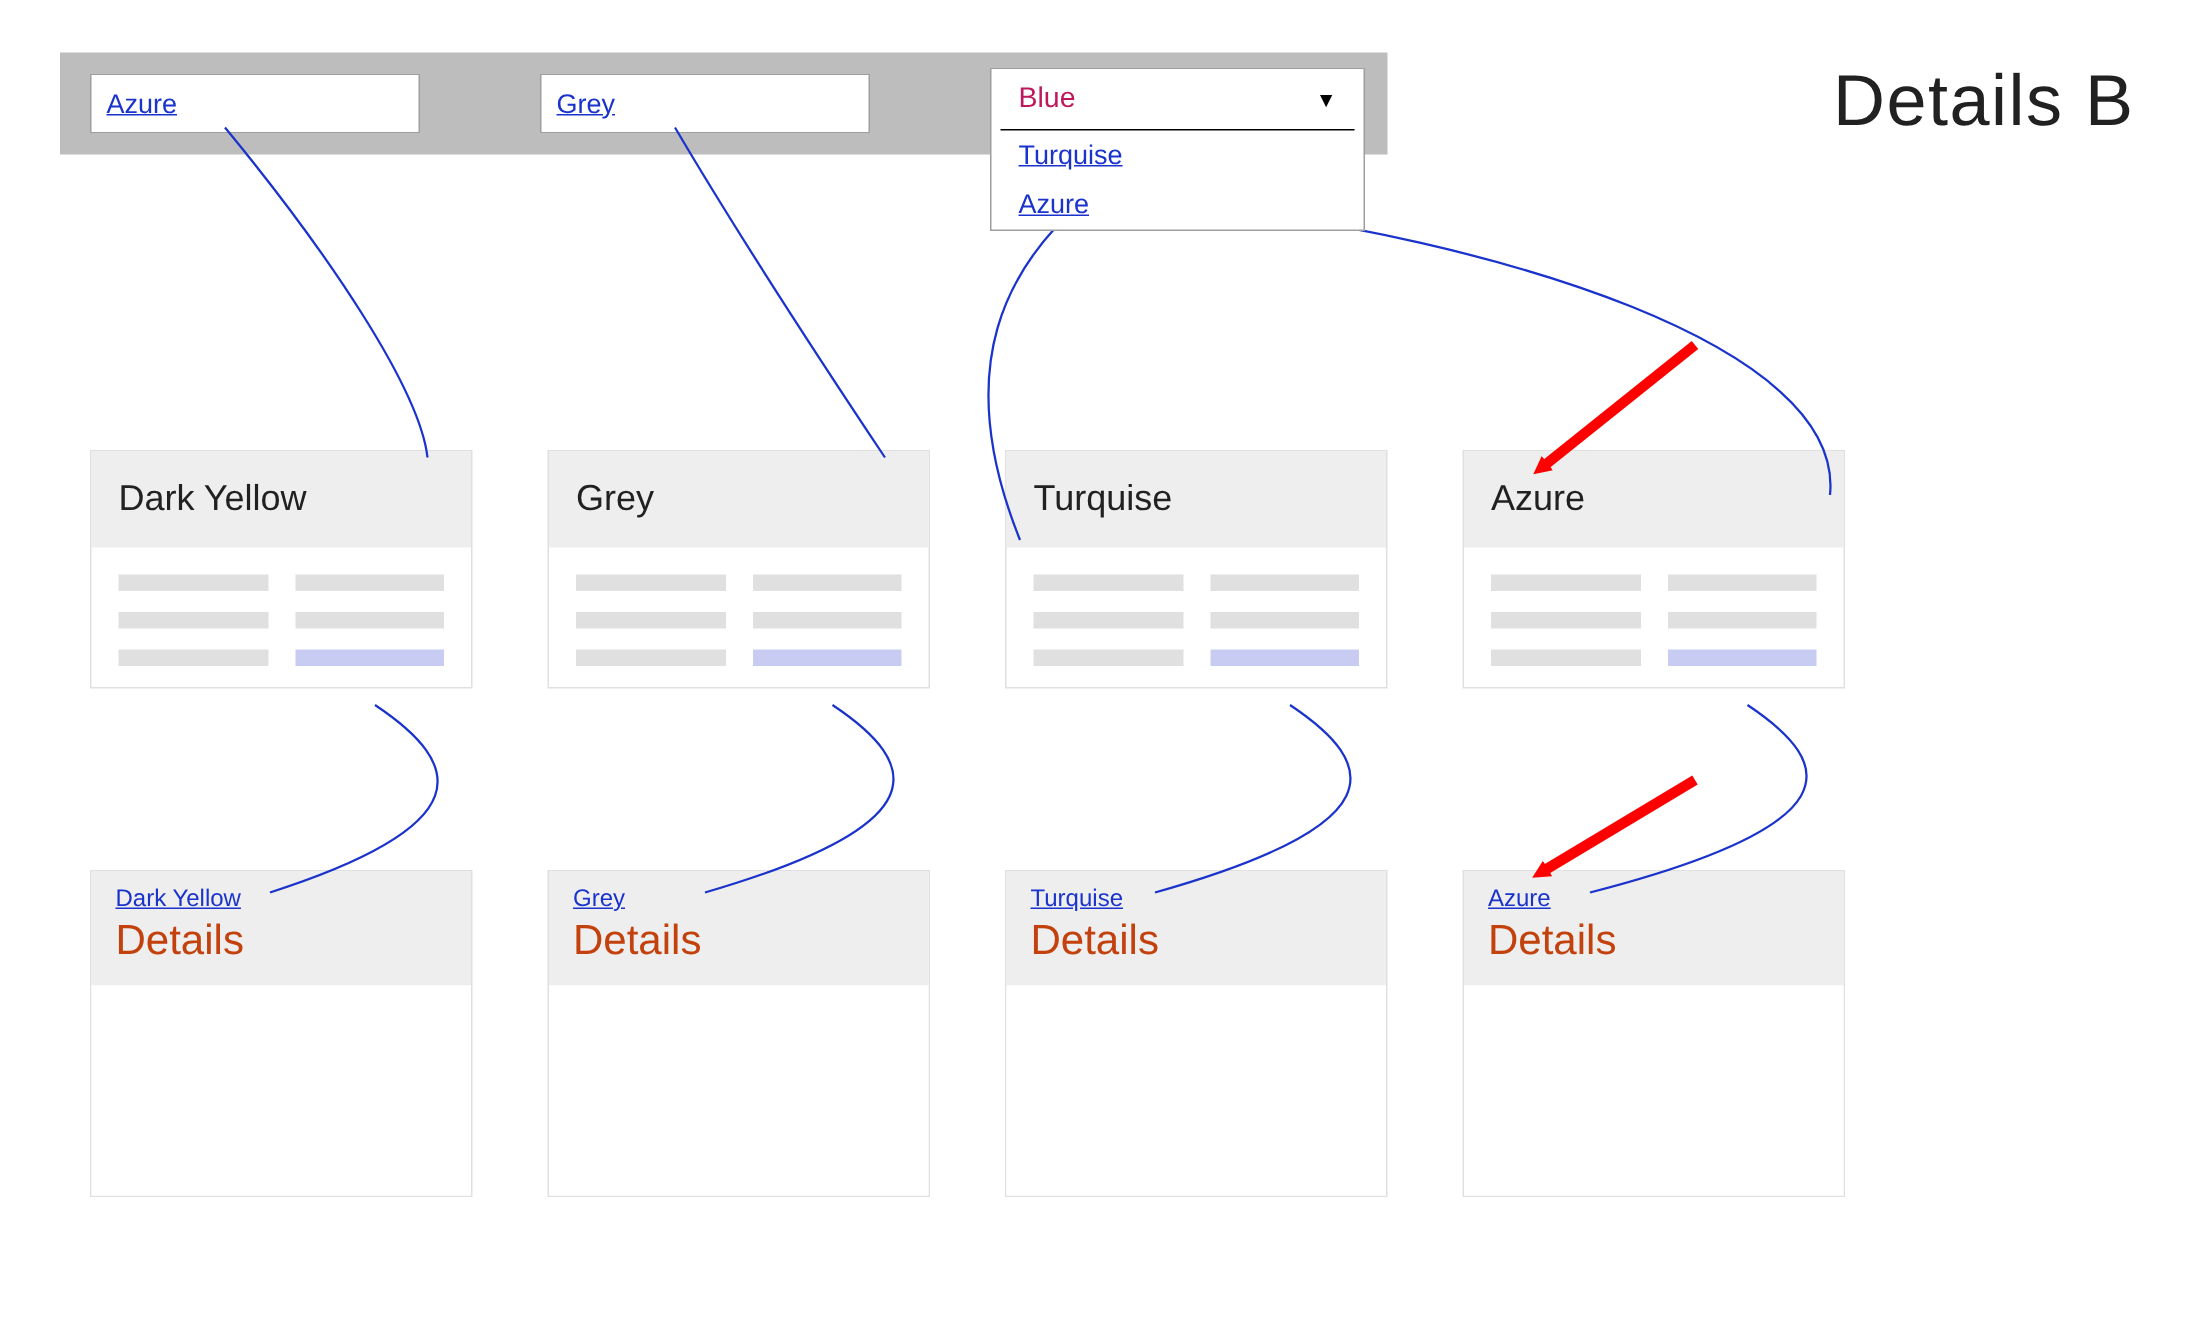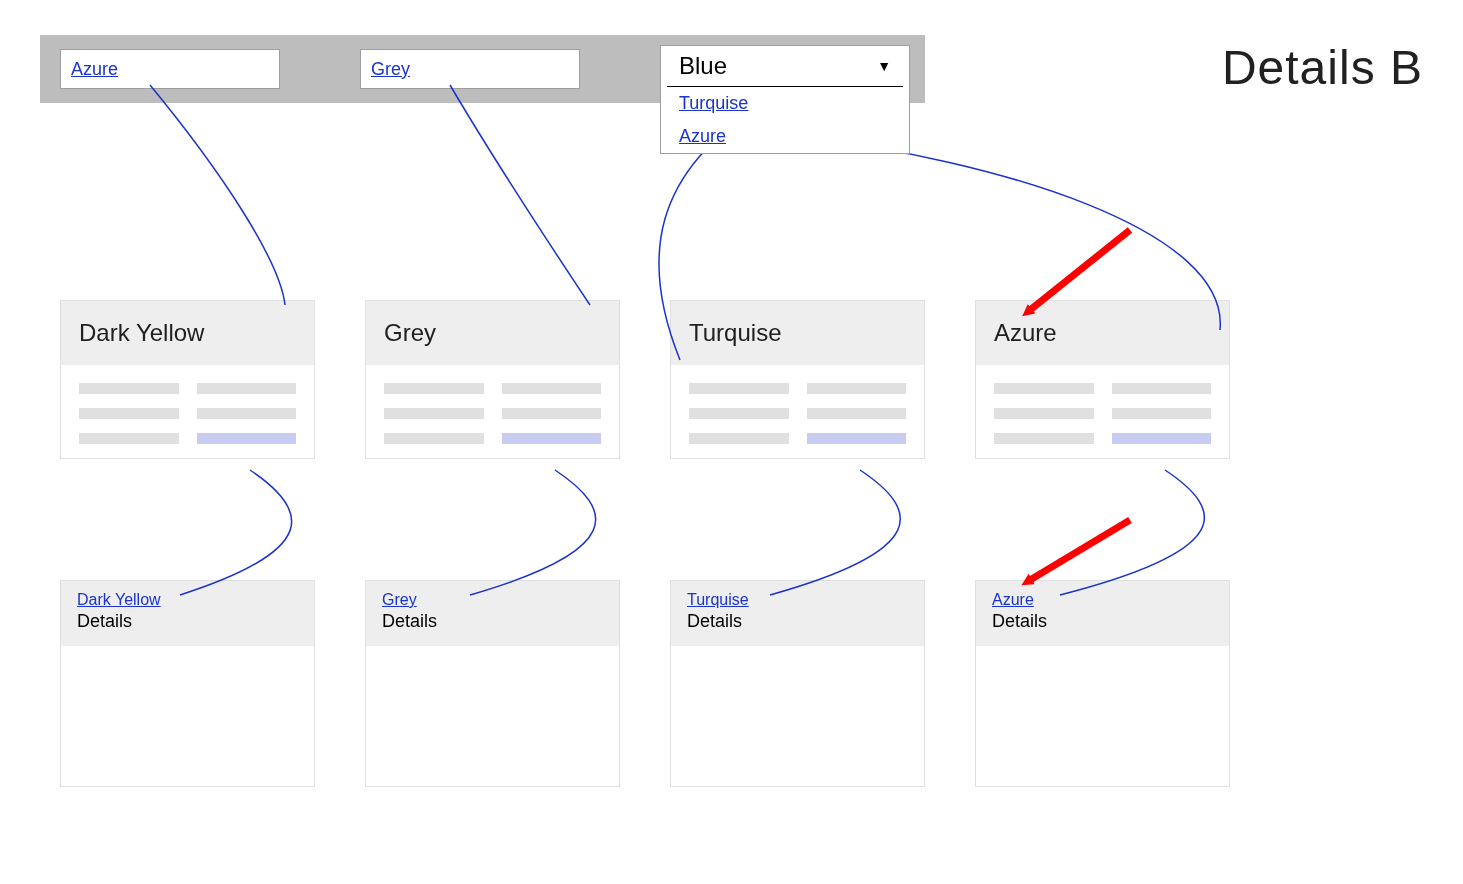--- a/index.html
+++ b/index.html
@@ -78,22 +78,22 @@
   .dropdown-header {
     height: 40px;
     display: flex;
     align-items: center;
     justify-content: space-between;
     padding: 0 12px;
     border-bottom: 1px solid #000;
     margin: 0 6px;
   }
   .dropdown-header .label {
-    font-size: 24px;
-    color: #000000;
+    font-size: 19px;
+    color: #be185d;
     text-align: center;
   }
   .dropdown-header .triangle {
     font-size: 14px;
     color: #000;
   }
   .dropdown-item {
     padding: 6px 18px;
   }
   .dropdown-item a {
@@ -158,22 +158,22 @@
   .details-header {
     background: #eeeeee;
     padding: 10px 16px 14px 16px;
   }
   .details-header a {
     color: #1a33cc;
     text-decoration: underline;
     font-size: 16px;
   }
   .details-header .details-title {
-    font-size: 18px;
-    color: #000000;
+    font-size: 28px;
+    color: #c2410c;
     margin-top: 2px;
   }
   .details-body {
     height: 140px;
     background: #ffffff;
   }
 </style>
 </head>
 <body>
 

